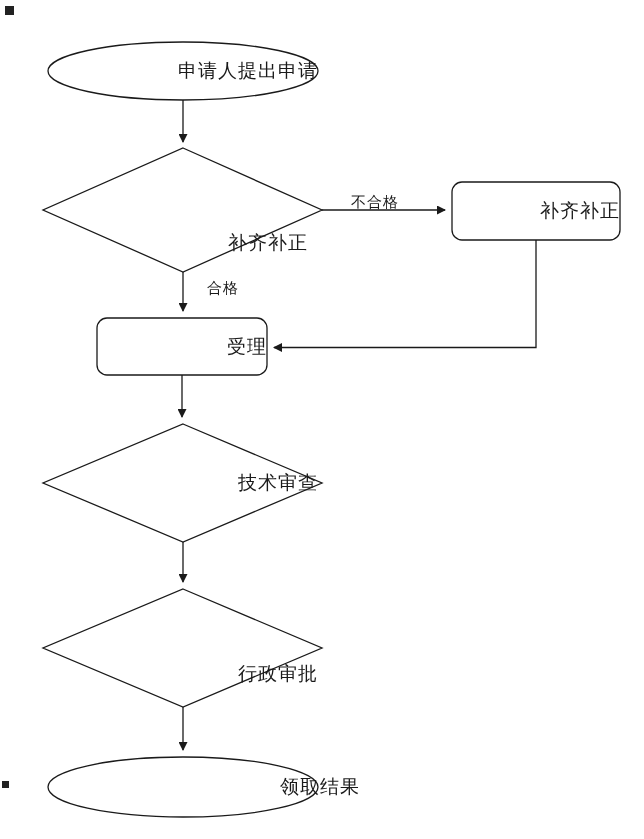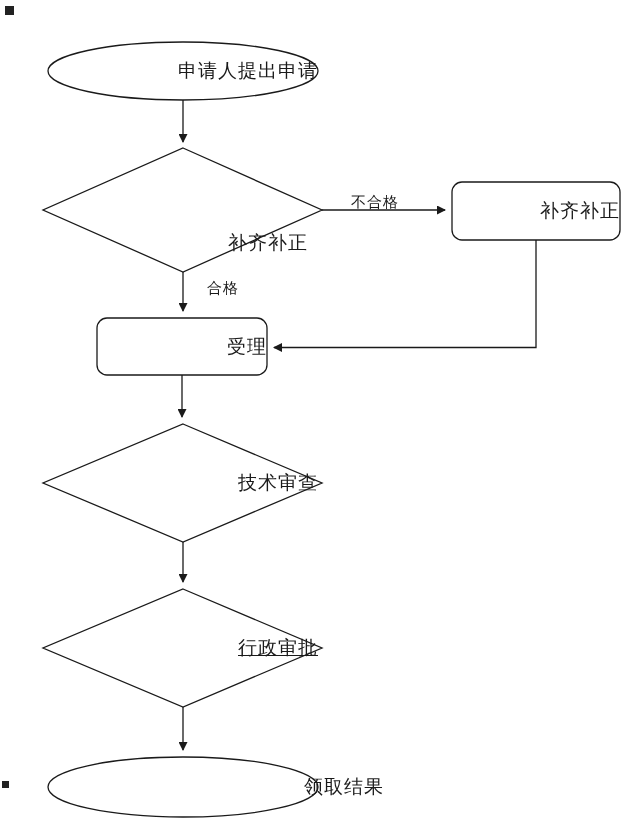--- a/index.html
+++ b/index.html
@@ -86,21 +86,21 @@
   <div class="node-label" style="left:58px; top:188px; width:250px;">
     <div>补齐补正</div>
   </div>
 
   <div class="node-label" style="left:452px; top:200px; width:168px;">补齐补正</div>
 
   <div class="node-label" style="left:97px; top:336px; width:170px;">受理</div>
 
   <div class="node-label" style="left:48px; top:472px; width:270px;">技术审查</div>
 
-  <div class="node-label" style="left:48px; top:637px; width:270px;text-decoration:underline;">行政审批</div>
+  <div class="node-label" style="left:48px; top:663px; width:270px;">行政审批</div>
 
-  <div class="node-label" style="left:48px; top:776px; width:312px;padding-left:24px;">领取结果</div>
+  <div class="node-label" style="left:48px; top:776px; width:312px;">领取结果</div>
 
   <div class="edge-label" style="left:344px; top:192px; width:62px; text-align:center;">不合格</div>
 
   <div class="edge-label" style="left:198px; top:278px; width:50px; text-align:center;">合格</div>
 
 </div>
 
 </body></html>

